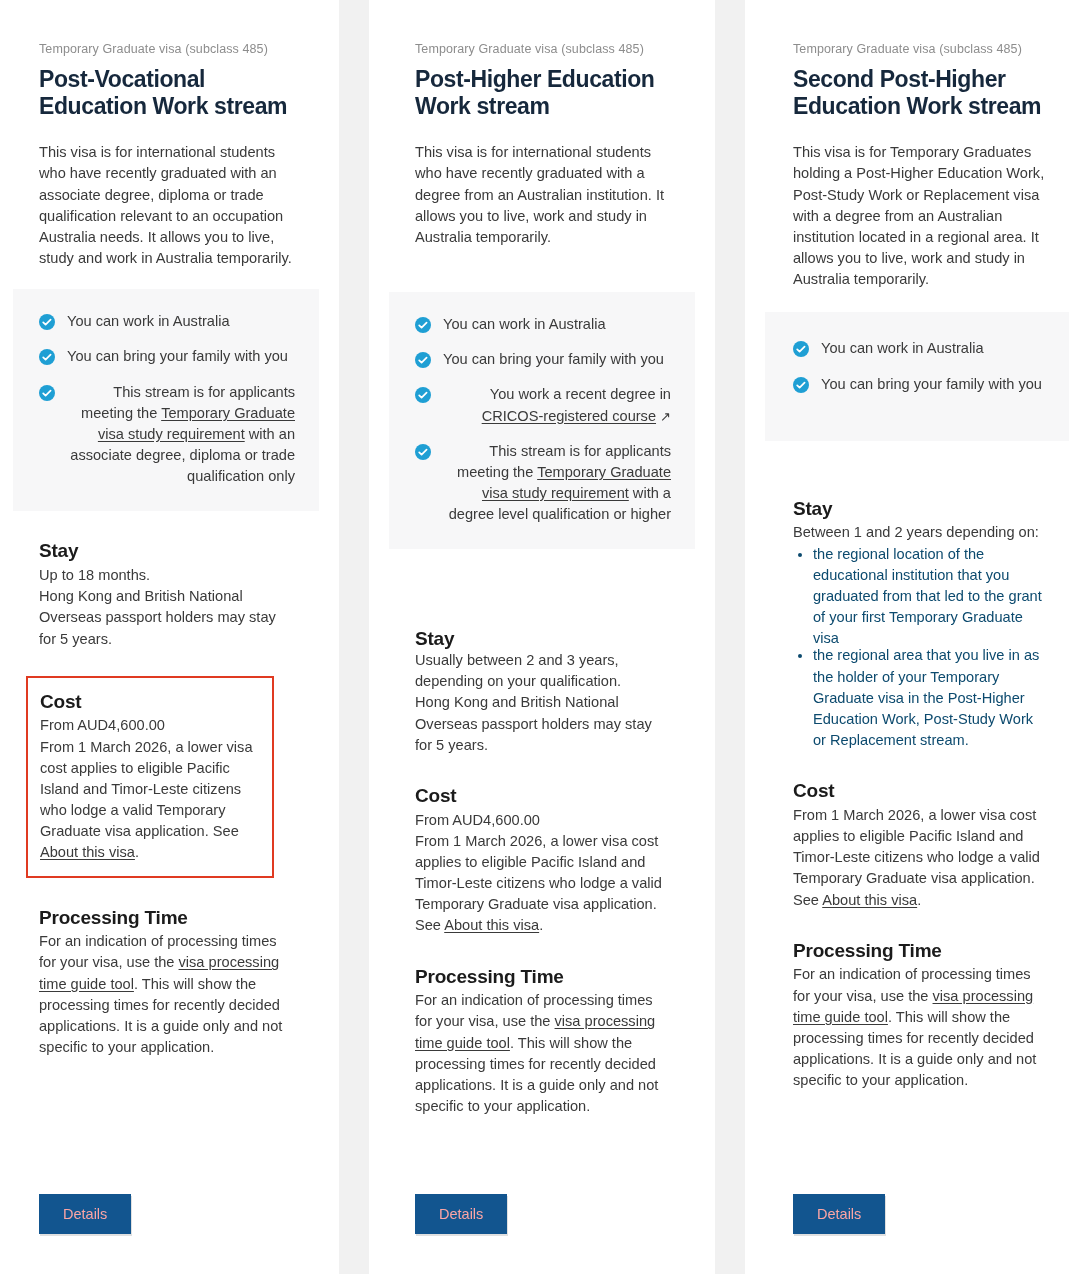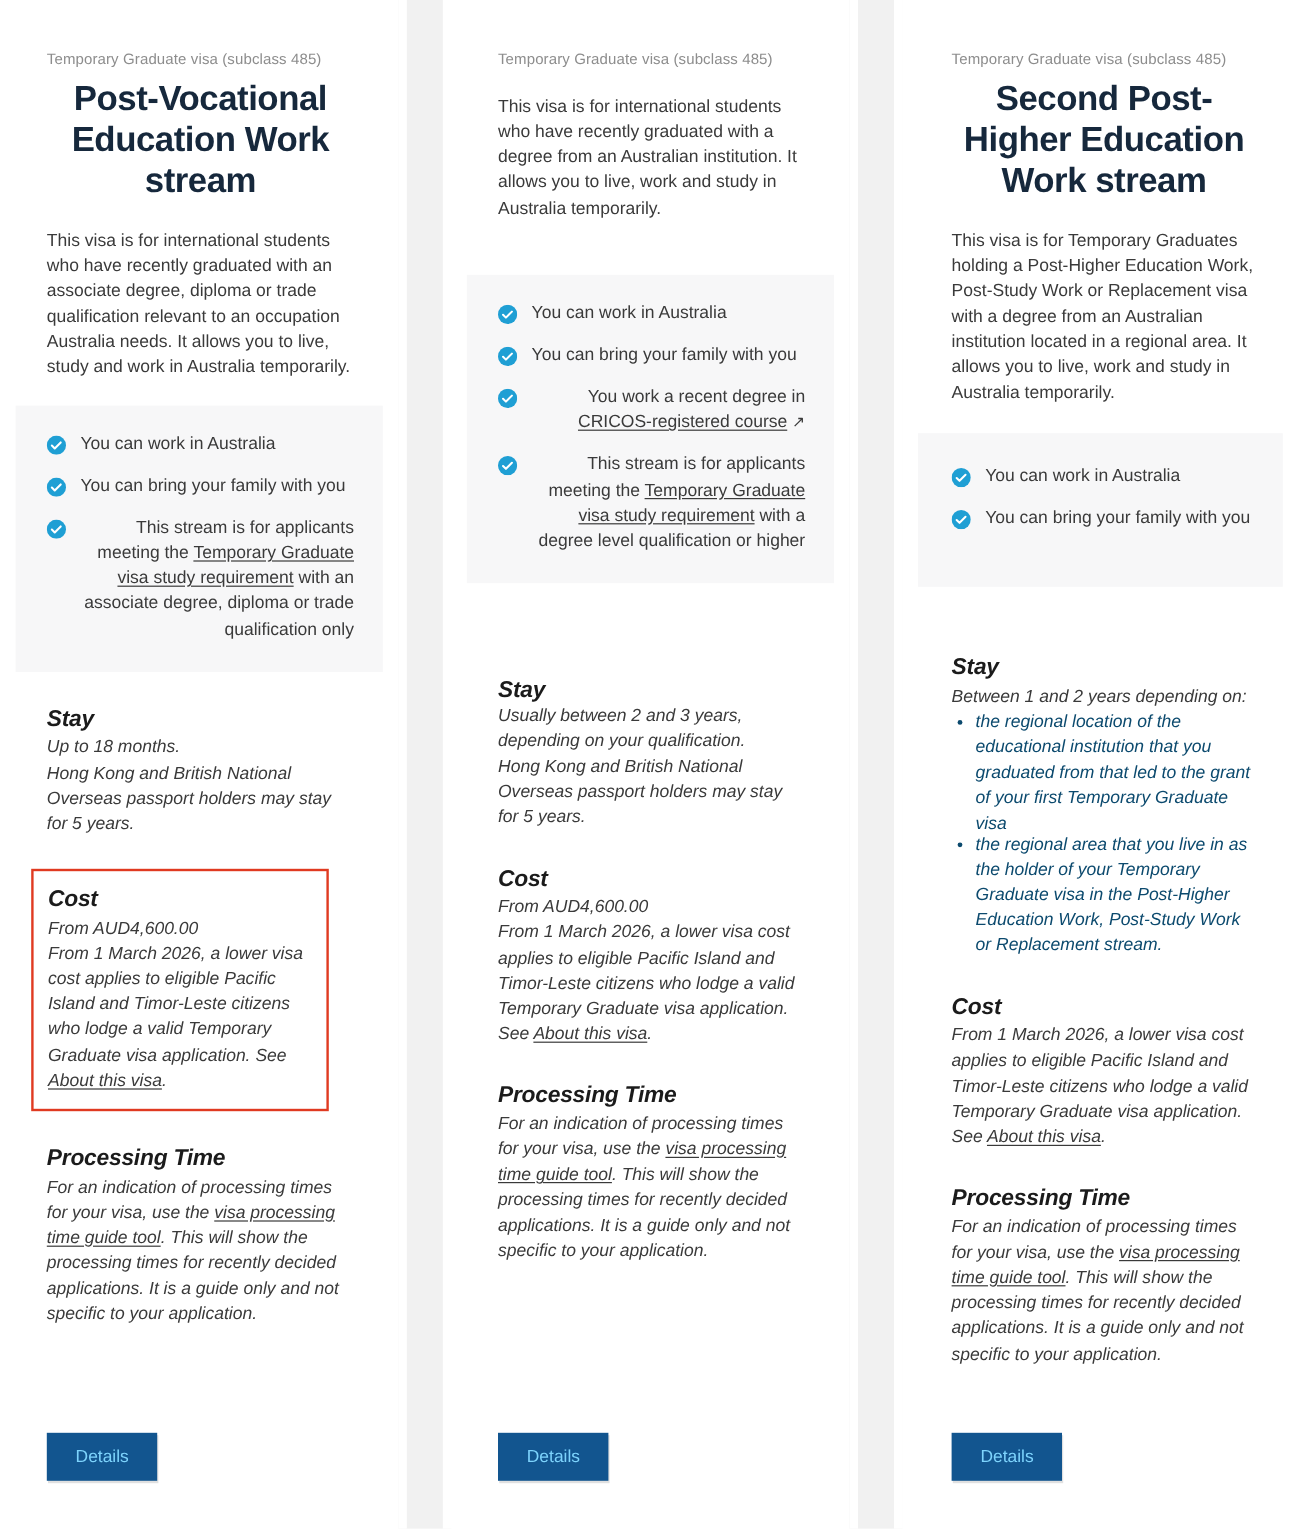--- a/index.html
+++ b/index.html
@@ -60,27 +60,26 @@
 
   .eyebrow {
     font-size: 12.5px;
     color: #8d8d8d;
     letter-spacing: .1px;
     margin: 0;
     padding-top: 29px;
     line-height: 1.2;
   }
   .title {
-    font-size: 29px;
+    font-size: 23px;
     font-weight: 700;
     color: #16283c;
     line-height: 1.18;
     letter-spacing: -0.4px;
     margin: 9px 0 0 0;
-    text-align: center;
   }
   .intro {
     font-size: 14.6px;
     line-height: 1.45;
     color: #3a3a3a;
     margin: 22px 0 0 0;
   }
 
   
   .benefits {
@@ -108,21 +107,21 @@
   }
   .tick svg { display: block; width: 16px; height: 16px; }
 
   a.lnk, .lnk {
     color: #3a3a3a;
     text-decoration: underline;
     text-underline-offset: 2px;
   }
   .ext { font-size: 13px; letter-spacing: 0; }
 
-  .sect { margin-top: 28px; font-style: italic; }
+  .sect { margin-top: 28px; }
   .sect h3 {
     font-size: 19px;
     font-weight: 700;
     color: #1b1b1b;
     margin: 0 0 2px 0;
     line-height: 1.25;
     letter-spacing: -0.2px;
   }
   .sect p {
     font-size: 14.6px;
@@ -152,21 +151,21 @@
     margin-top: 26px;
   }
   .highlight-box h3 { margin-top: 0; }
 
   .spacer { flex: 1 1 auto; min-height: 10px; }
 
   .btn-wrap { padding-bottom: 27px; padding-top: 18px; }
   .details-btn {
     display: inline-block;
     background: #12558f;
-    color: #7dd3fc;
+    color: #fca5a5;
     font-size: 14.5px;
     font-weight: 400;
     border: 0;
     padding: 13px 24px;
     line-height: 1;
     cursor: pointer;
     font-family: "Liberation Sans", sans-serif;
     box-shadow: 1px 2px 0 rgba(0,0,0,0.12);
   }
 </style>
@@ -240,20 +239,21 @@
     <div class="pad btn-wrap">
       <button class="details-btn">Details</button>
     </div>
   </div>
 
   <div class="gutter"></div>
 
   <div class="col col-2">
     <div class="pad">
       <div class="eyebrow">Temporary Graduate visa (subclass 485)</div>
+      <h2 class="title">Post-Higher Education Work stream</h2>
       <p class="intro">This visa is for international students who have recently graduated with a degree from an Australian institution. It allows you to live, work and study in Australia temporarily.</p>
     </div>
 
     <div class="benefits" style="margin-top:44px">
       <div class="ben-item">
         <span class="tick">
           <svg viewBox="0 0 16 16">
               <circle cx="8" cy="8" r="8" fill="#1f9fd4"></circle>
               <path d="M4.2 8.3l2.4 2.4 5-5" stroke="#ffffff" stroke-width="1.7" fill="none" stroke-linecap="round" stroke-linejoin="round"></path>
             </svg>

